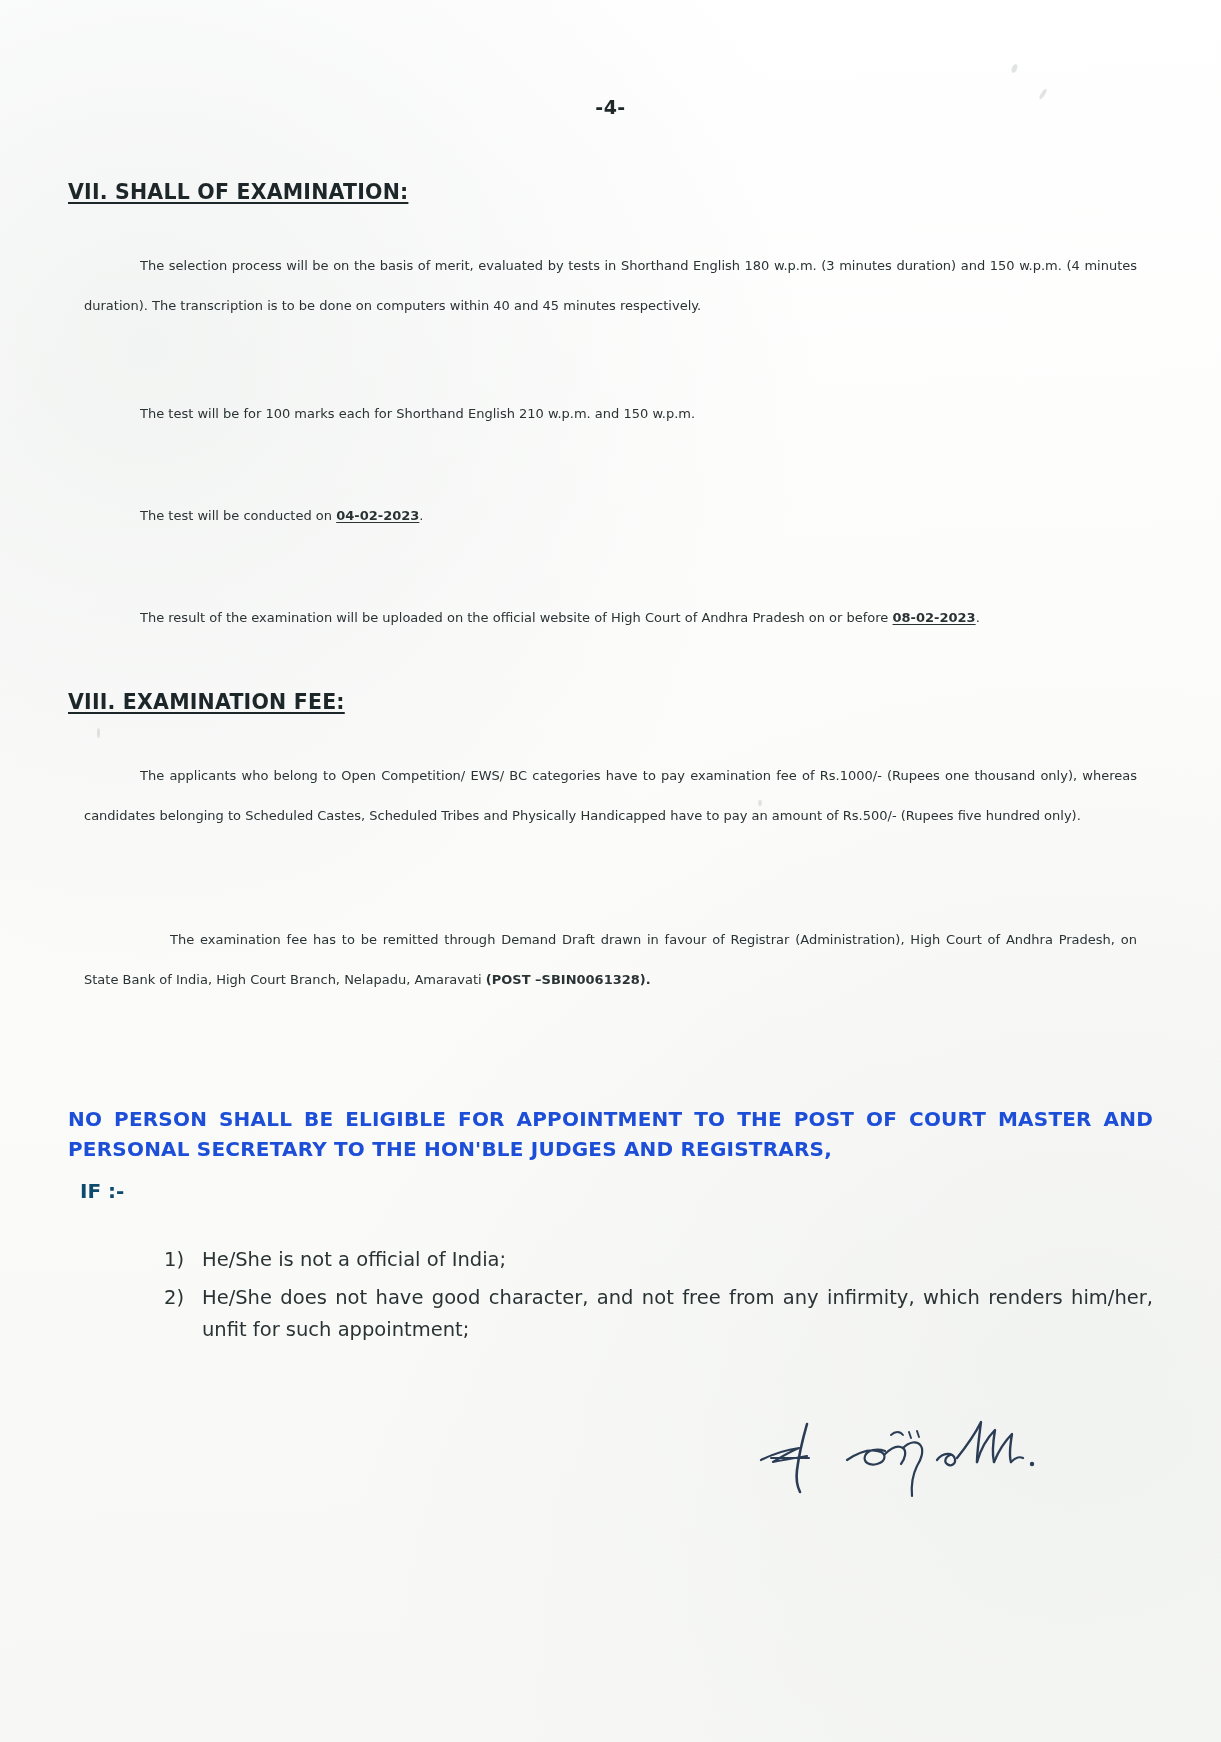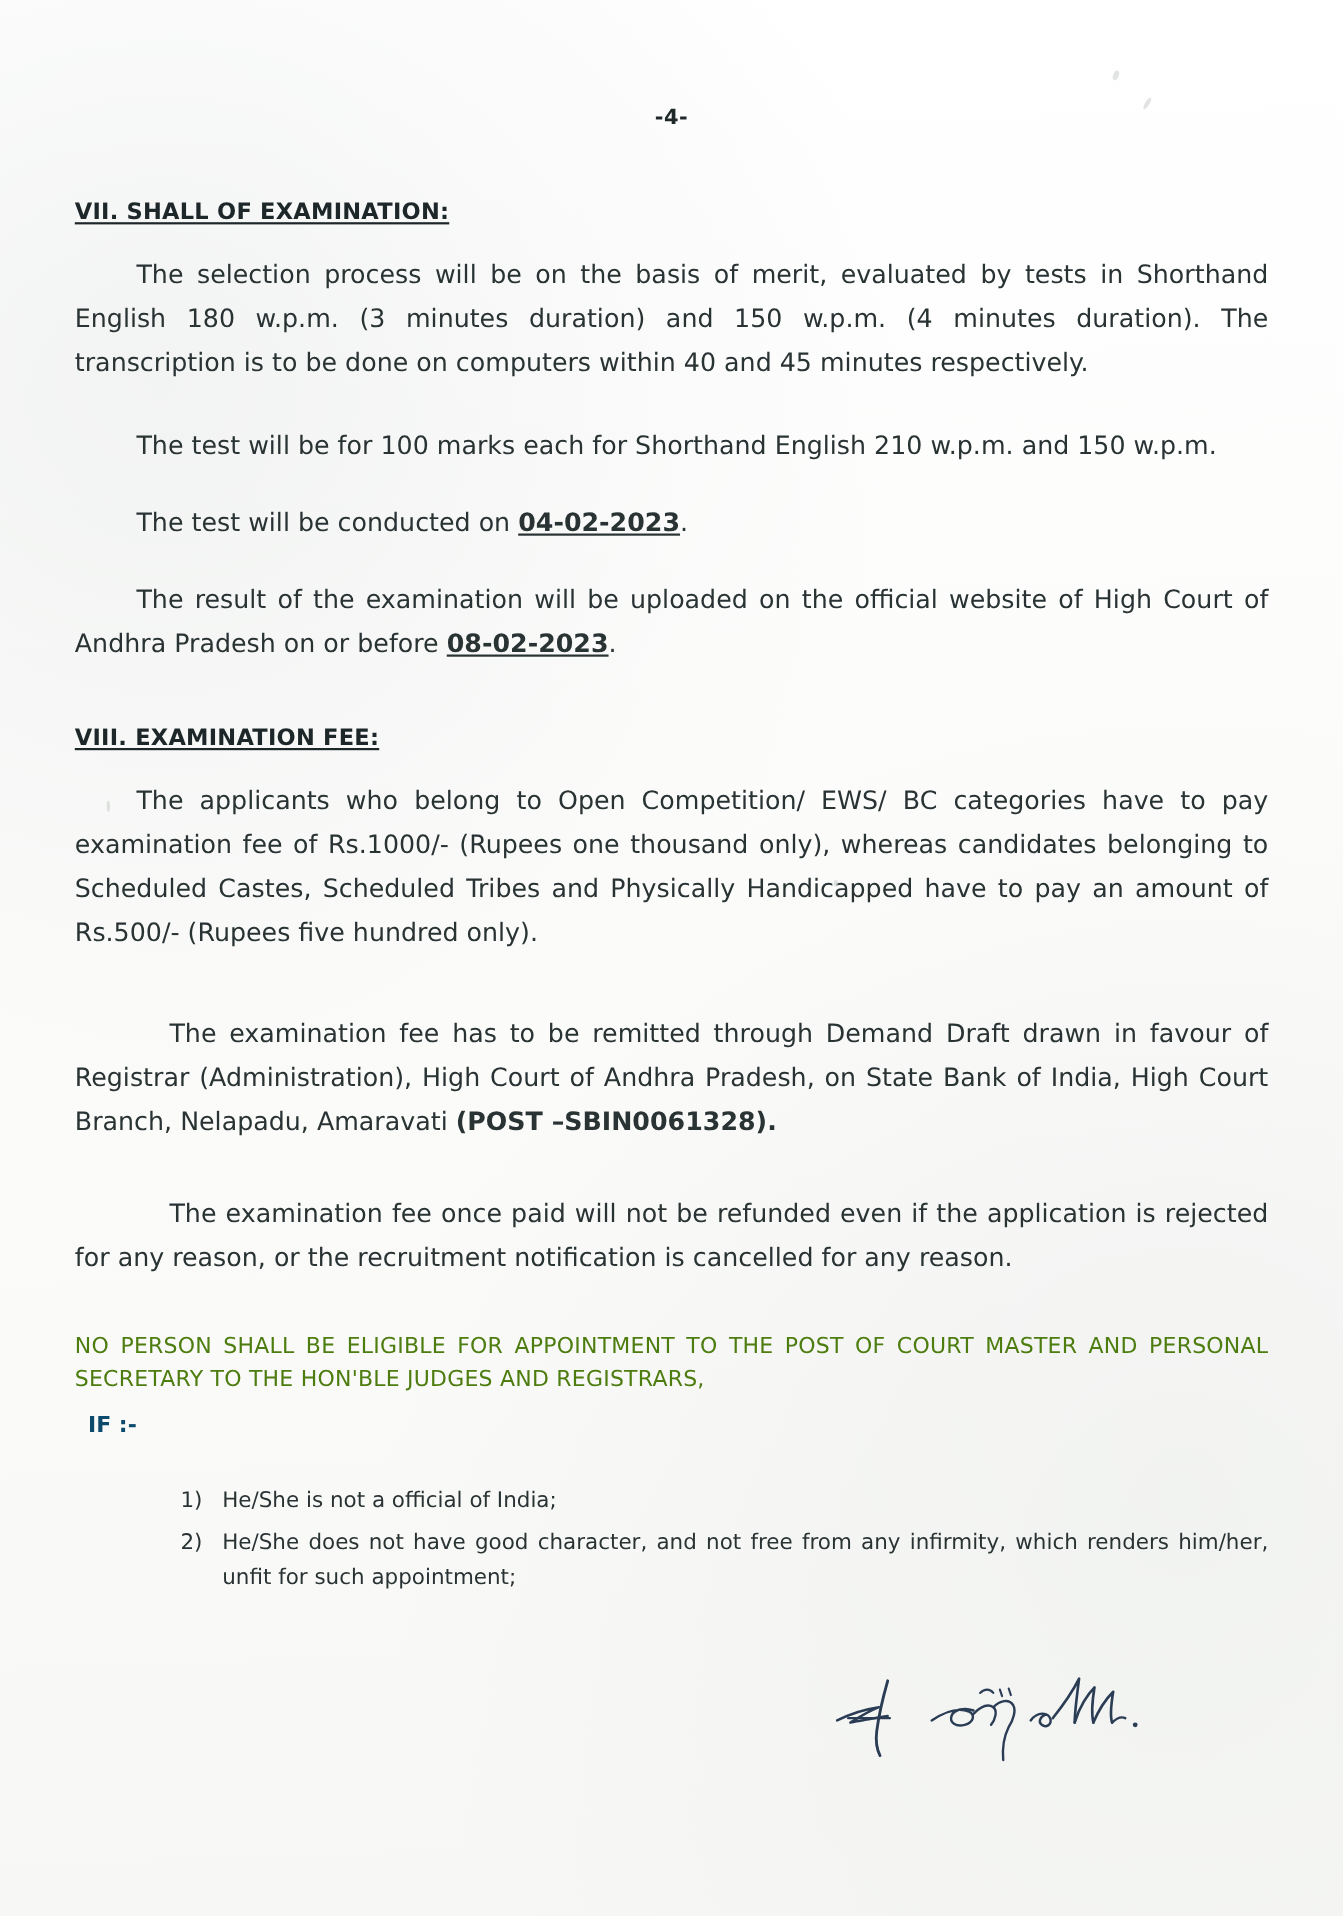--- a/index.html
+++ b/index.html
@@ -48,51 +48,51 @@
     font-size: 20.5px;
     text-decoration: underline;
     text-underline-offset: 3px;
     letter-spacing: 0.2px;
     color: #1d2628;
   }
   .heading-vii { margin-top: 62px; }
   .heading-viii { margin-top: 52px; }
 
   p.body {
-    font-size: 23px;
+    font-size: 13px;
     line-height: 40px;
     text-align: justify;
     text-justify: inter-word;
-    margin: 0;
+    margin: 16px;
     color: #2a3334;
     hyphens: none;
   }
   p.indent { text-indent: 56px; }
   p.indent-wide { text-indent: 86px; }
   .gap-26 { height: 26px; }
   .gap-30 { height: 30px; }
   .gap-36 { height: 36px; }
   .gap-44 { height: 44px; }
   .gap-52 { height: 52px; }
 
   b.ul {
     font-weight: bold;
     text-decoration: underline;
     text-underline-offset: 2px;
   }
   b.plain { font-weight: bold; }
 
   .notice {
-    font-weight: normal;
+    font-weight: bold;
     font-size: 20px;
     line-height: 30px;
     text-align: justify;
     text-justify: inter-word;
     letter-spacing: 0.2px;
-    color: #4d7c0f;
+    color: #1d4ed8;
     margin: 0;
   }
   .notice-if {
     font-weight: bold;
     font-size: 20px;
     line-height: 30px;
     color: #0c4a6e;
     margin: 12px;
   }
 
@@ -181,23 +181,20 @@
     </p>
 
     <div class="gap-52"></div>
 
     <p class="body indent-wide">
       <span>The examination fee has to be remitted through Demand Draft drawn in favour of Registrar (Administration), High Court of Andhra Pradesh, on State Bank of India, High Court Branch, Nelapadu, Amaravati </span><b class="plain">(POST –SBIN0061328).</b>
     </p>
 
     <div class="gap-44"></div>
 
-    <p class="body indent-wide">
-      <span>The examination fee once paid will not be refunded even if the application is rejected for any reason, or the recruitment notification is cancelled for any reason.</span>
-    </p>
 
     <div class="gap-44"></div>
 
     <p class="notice">NO PERSON SHALL BE ELIGIBLE FOR APPOINTMENT TO THE POST OF COURT MASTER AND PERSONAL SECRETARY TO THE HON'BLE JUDGES AND REGISTRARS,</p>
     <p class="notice-if">IF :-</p>
 
     <div class="gap-26"></div>
 
     <ol class="conditions">
       <li>

